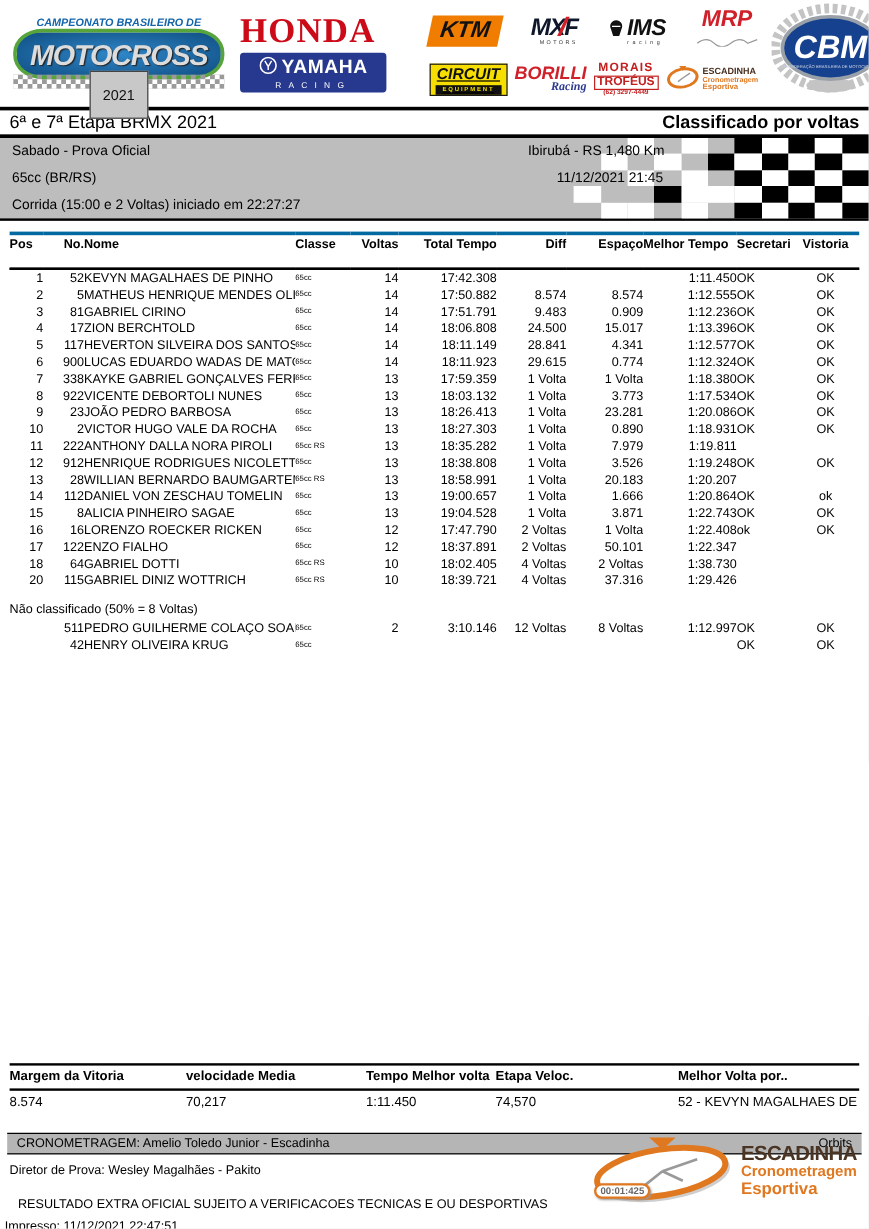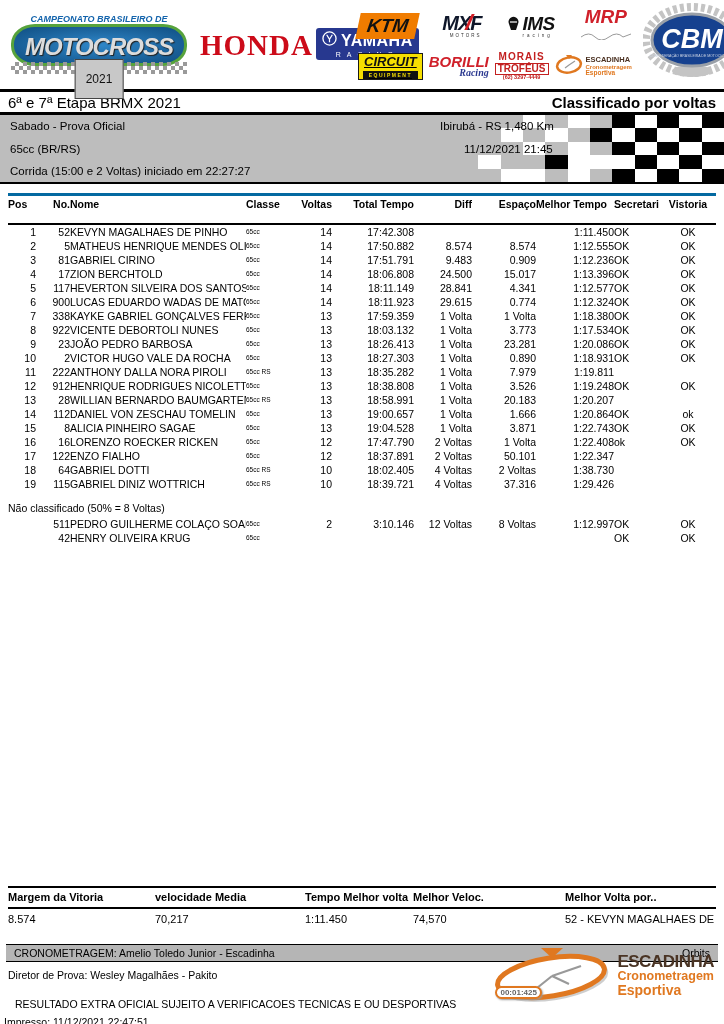--- a/index.html
+++ b/index.html
@@ -10,21 +10,21 @@
   .logos{display:flex;align-items:center;gap:8px;padding:4px 6px;height:88px;box-sizing:border-box;}
   .moto{width:186px;flex:0 0 auto;display:flex;flex-direction:column;align-items:center;}
   .moto-top{color:#1464ac;font-style:italic;font-weight:bold;font-size:9px;white-space:nowrap;}
   .moto-main{width:176px;height:42px;background:radial-gradient(ellipse at center,#2f87c9 0%,#14568c 85%);
              border:3px solid #57a33c;border-radius:24px/20px;color:#dcdcdc;font-weight:bold;font-style:italic;
              font-size:24px;text-align:center;line-height:40px;letter-spacing:-1px;text-shadow:1px 1px 1px #222;box-sizing:border-box;}
   .moto-strip{margin-top:-4px;width:176px;height:12px;position:relative;
               background:repeating-conic-gradient(#9a9a9a 0 25%,transparent 0 50%) 0 0/8px 8px;}
   .moto-year{position:absolute;left:50%;top:-3px;transform:translateX(-50%);background:#c8c8c8;border:1px solid #444;
              padding:12px 10px;font-weight:normal;font-size:12px;color:#111;}
-  .hy-col{width:148px;flex:0 0 auto;display:flex;flex-direction:row;align-items:flex-end;gap:3px;}
+  .hy-col{width:148px;flex:0 0 auto;display:flex;flex-direction:column;align-items:flex-start;gap:3px;}
   .honda{font-family:"Liberation Serif",serif;font-weight:bold;font-size:29px;color:#cc0b19;letter-spacing:1px;line-height:1;}
   .yamaha{background:#27388f;border-radius:3px;width:122px;padding:3px 6px 2px;color:#fff;box-sizing:border-box;}
   .yamaha-row{display:flex;align-items:center;gap:4px;justify-content:center;}
   .yamaha-name{font-weight:bold;font-size:16px;letter-spacing:0.5px;}
   .yamaha-sub{font-size:7px;letter-spacing:6px;text-align:center;margin-top:1px;}
   .midgrid{flex:1 1 auto;display:flex;flex-direction:column;gap:8px;}
   .midrow{display:flex;align-items:center;justify-content:space-between;gap:6px;padding:0 2px;}
   .ktm{background:#f07c00;transform:skewX(-12deg);padding:2px 9px;}
   .ktm span{display:block;font-weight:bold;font-style:italic;font-size:19px;color:#111;transform:skewX(4deg);}
   .mxf{position:relative;text-align:right;}
@@ -542,21 +542,21 @@
           <td class="c-classe">65cc RS</td>
           <td class="c-voltas">10</td>
           <td class="c-total">18:02.405</td>
           <td class="c-diff">4 Voltas</td>
           <td class="c-espaco">2 Voltas</td>
           <td class="c-melhor">1:38.730</td>
           <td class="c-secr"></td>
           <td class="c-vist"></td>
         </tr>
         <tr>
-          <td class="c-pos">19</td>
+          <td class="c-pos">20</td>
           <td class="c-no">115</td>
           <td class="c-nome">GABRIEL DINIZ WOTTRICH</td>
           <td class="c-classe">65cc RS</td>
           <td class="c-voltas">10</td>
           <td class="c-total">18:39.721</td>
           <td class="c-diff">4 Voltas</td>
           <td class="c-espaco">37.316</td>
           <td class="c-melhor">1:29.426</td>
           <td class="c-secr"></td>
           <td class="c-vist"></td>
@@ -609,21 +609,21 @@
         </tr>
       </tbody>
   </table>
 
   <div class="bottom">
     <div class="summary">
       <div class="sum-row sum-head" id="sum-head">
           <div class="sum-cell sw0">Margem da Vitoria</div>
           <div class="sum-cell sw1">velocidade Media</div>
           <div class="sum-cell sw2">Tempo Melhor volta</div>
-          <div class="sum-cell sw3">Melhor Veloc.</div>
+          <div class="sum-cell sw3">Etapa Veloc.</div>
           <div class="sum-cell sw4">Melhor Volta por..</div>
         </div>
       <div class="sum-row sum-vals" id="sum-vals">
           <div class="sum-cell sw0">8.574</div>
           <div class="sum-cell sw1">70,217</div>
           <div class="sum-cell sw2">1:11.450</div>
           <div class="sum-cell sw3">74,570</div>
           <div class="sum-cell sw4">52 - KEVYN MAGALHAES DE PIN</div>
         </div>
     </div>

